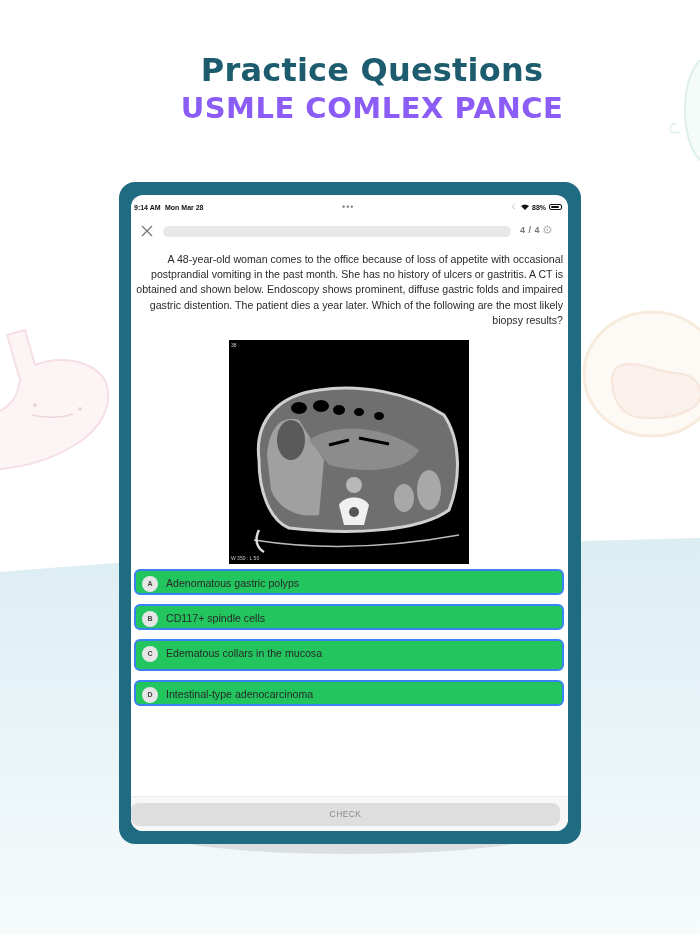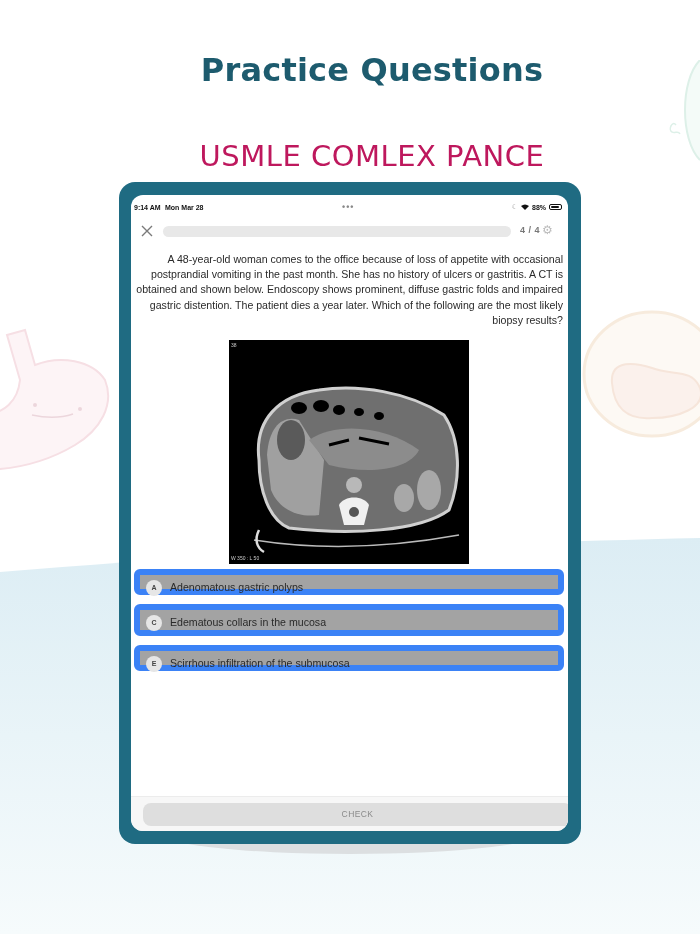--- a/index.html
+++ b/index.html
@@ -18,23 +18,22 @@
     position: absolute; left: 0; top: 50px; width: 700px; text-align: center; z-index: 2;
     color: #1d5b6e;
     padding-left: 44px;
   }
   .hero-title {
     font-family: "DejaVu Sans", sans-serif;
     font-weight: bold; font-size: 32px; letter-spacing: 0.2px; line-height: 40px;
   }
   .hero-sub {
     font-family: "DejaVu Sans", sans-serif;
-    font-size: 29px; font-weight: normal; line-height: 36px; letter-spacing: 0.5px;
-    color: #be185d;
-    margin-top: 48px;
+    font-size: 29px; font-weight: bold; line-height: 36px; letter-spacing: 0.5px;
+    color: #8b5cf6;
   }
   .device-shadow {
     position: absolute; left: 150px; top: 830px; width: 400px; height: 24px;
     background: #dcdfe1; border-radius: 0 0 50% 50% / 0 0 100% 100%; z-index: 2;
   }
   .device {
     position: absolute; left: 119px; top: 182px; width: 462px; height: 662px;
     background: #1f6b82; border-radius: 16px; z-index: 3;
   }
   .screen {
@@ -73,36 +72,36 @@
     font-size: 10.6px; line-height: 15.2px; color: #2a2a2a; text-align: right;
   }
   .ct-image {
     position: absolute; left: 98px; top: 145px; width: 240px; height: 224px;
     background: #000; overflow: hidden;
   }
   .ct-label-top { position: absolute; left: 2px; top: 2px; font-size: 5px; color: #ccc; }
   .ct-label-bot { position: absolute; left: 2px; bottom: 3px; font-size: 5px; color: #ccc; }
   .options { position: absolute; left: 3px; top: 374px; width: 430px; }
   .option {
-    position: relative; width: 100%; border: 6px solid #3b82f6; border-radius: 6px;
-    background: #a3a3a3; margin-bottom: 9px; cursor: pointer;
+    position: relative; width: 100%; border: 2px solid #3b82f6; border-radius: 6px;
+    background: #22c55e; margin-bottom: 9px; cursor: pointer;
   }
   .option-letter {
     position: absolute; left: 6px; top: 5px; width: 16px; height: 16px; border-radius: 50%;
     background: #e6e6e6; color: #444; font-size: 7px; font-weight: bold; text-align: center; line-height: 16px;
   }
   .option-text {
     position: absolute; left: 30px; top: 6px; font-size: 10.6px; color: #2a2a2a; line-height: 13px;
   }
   .footer {
     position: absolute; left: 0; top: 601px; width: 100%; height: 35px;
     background: #f7f7f7; border-top: 1px solid #ececec;
   }
   .check-btn {
-    position: absolute; left: 12px; top: 6px; width: 429px; height: 23px;
+    position: absolute; left: 0; top: 6px; width: 429px; height: 23px;
     background: #dedede; border-radius: 8px; text-align: center;
     font-size: 8.5px; color: #8a8a8a; line-height: 23px; letter-spacing: 0.4px; cursor: pointer;
   }
 </style>
 </head>
 <body>
 
 <svg class="bg-wave" viewBox="0 0 700 934" preserveAspectRatio="none">
   <defs>
     <linearGradient id="wg" x1="0" y1="0" x2="0" y2="1">
@@ -199,27 +198,31 @@
       </svg>
       <span class="ct-label-top">38</span>
       <span class="ct-label-bot">W 350 : L 50</span>
     </div>
 
     <div class="options">
       <div class="option" style="height:26px;">
         <span class="option-letter">A</span>
         <span class="option-text">Adenomatous gastric polyps</span>
       </div>
+      <div class="option" style="height:26px;">
+        <span class="option-letter">B</span>
+        <span class="option-text">CD117+ spindle cells</span>
+      </div>
       <div class="option" style="height:32px;">
         <span class="option-letter">C</span>
         <span class="option-text">Edematous collars in the mucosa</span>
       </div>
       <div class="option" style="height:26px;">
-        <span class="option-letter">E</span>
-        <span class="option-text">Scirrhous infiltration of the submucosa</span>
+        <span class="option-letter">D</span>
+        <span class="option-text">Intestinal-type adenocarcinoma</span>
       </div>
     </div>
 
     <div class="footer">
       <div class="check-btn">CHECK</div>
     </div>
 
   </div>
 </div>
 

